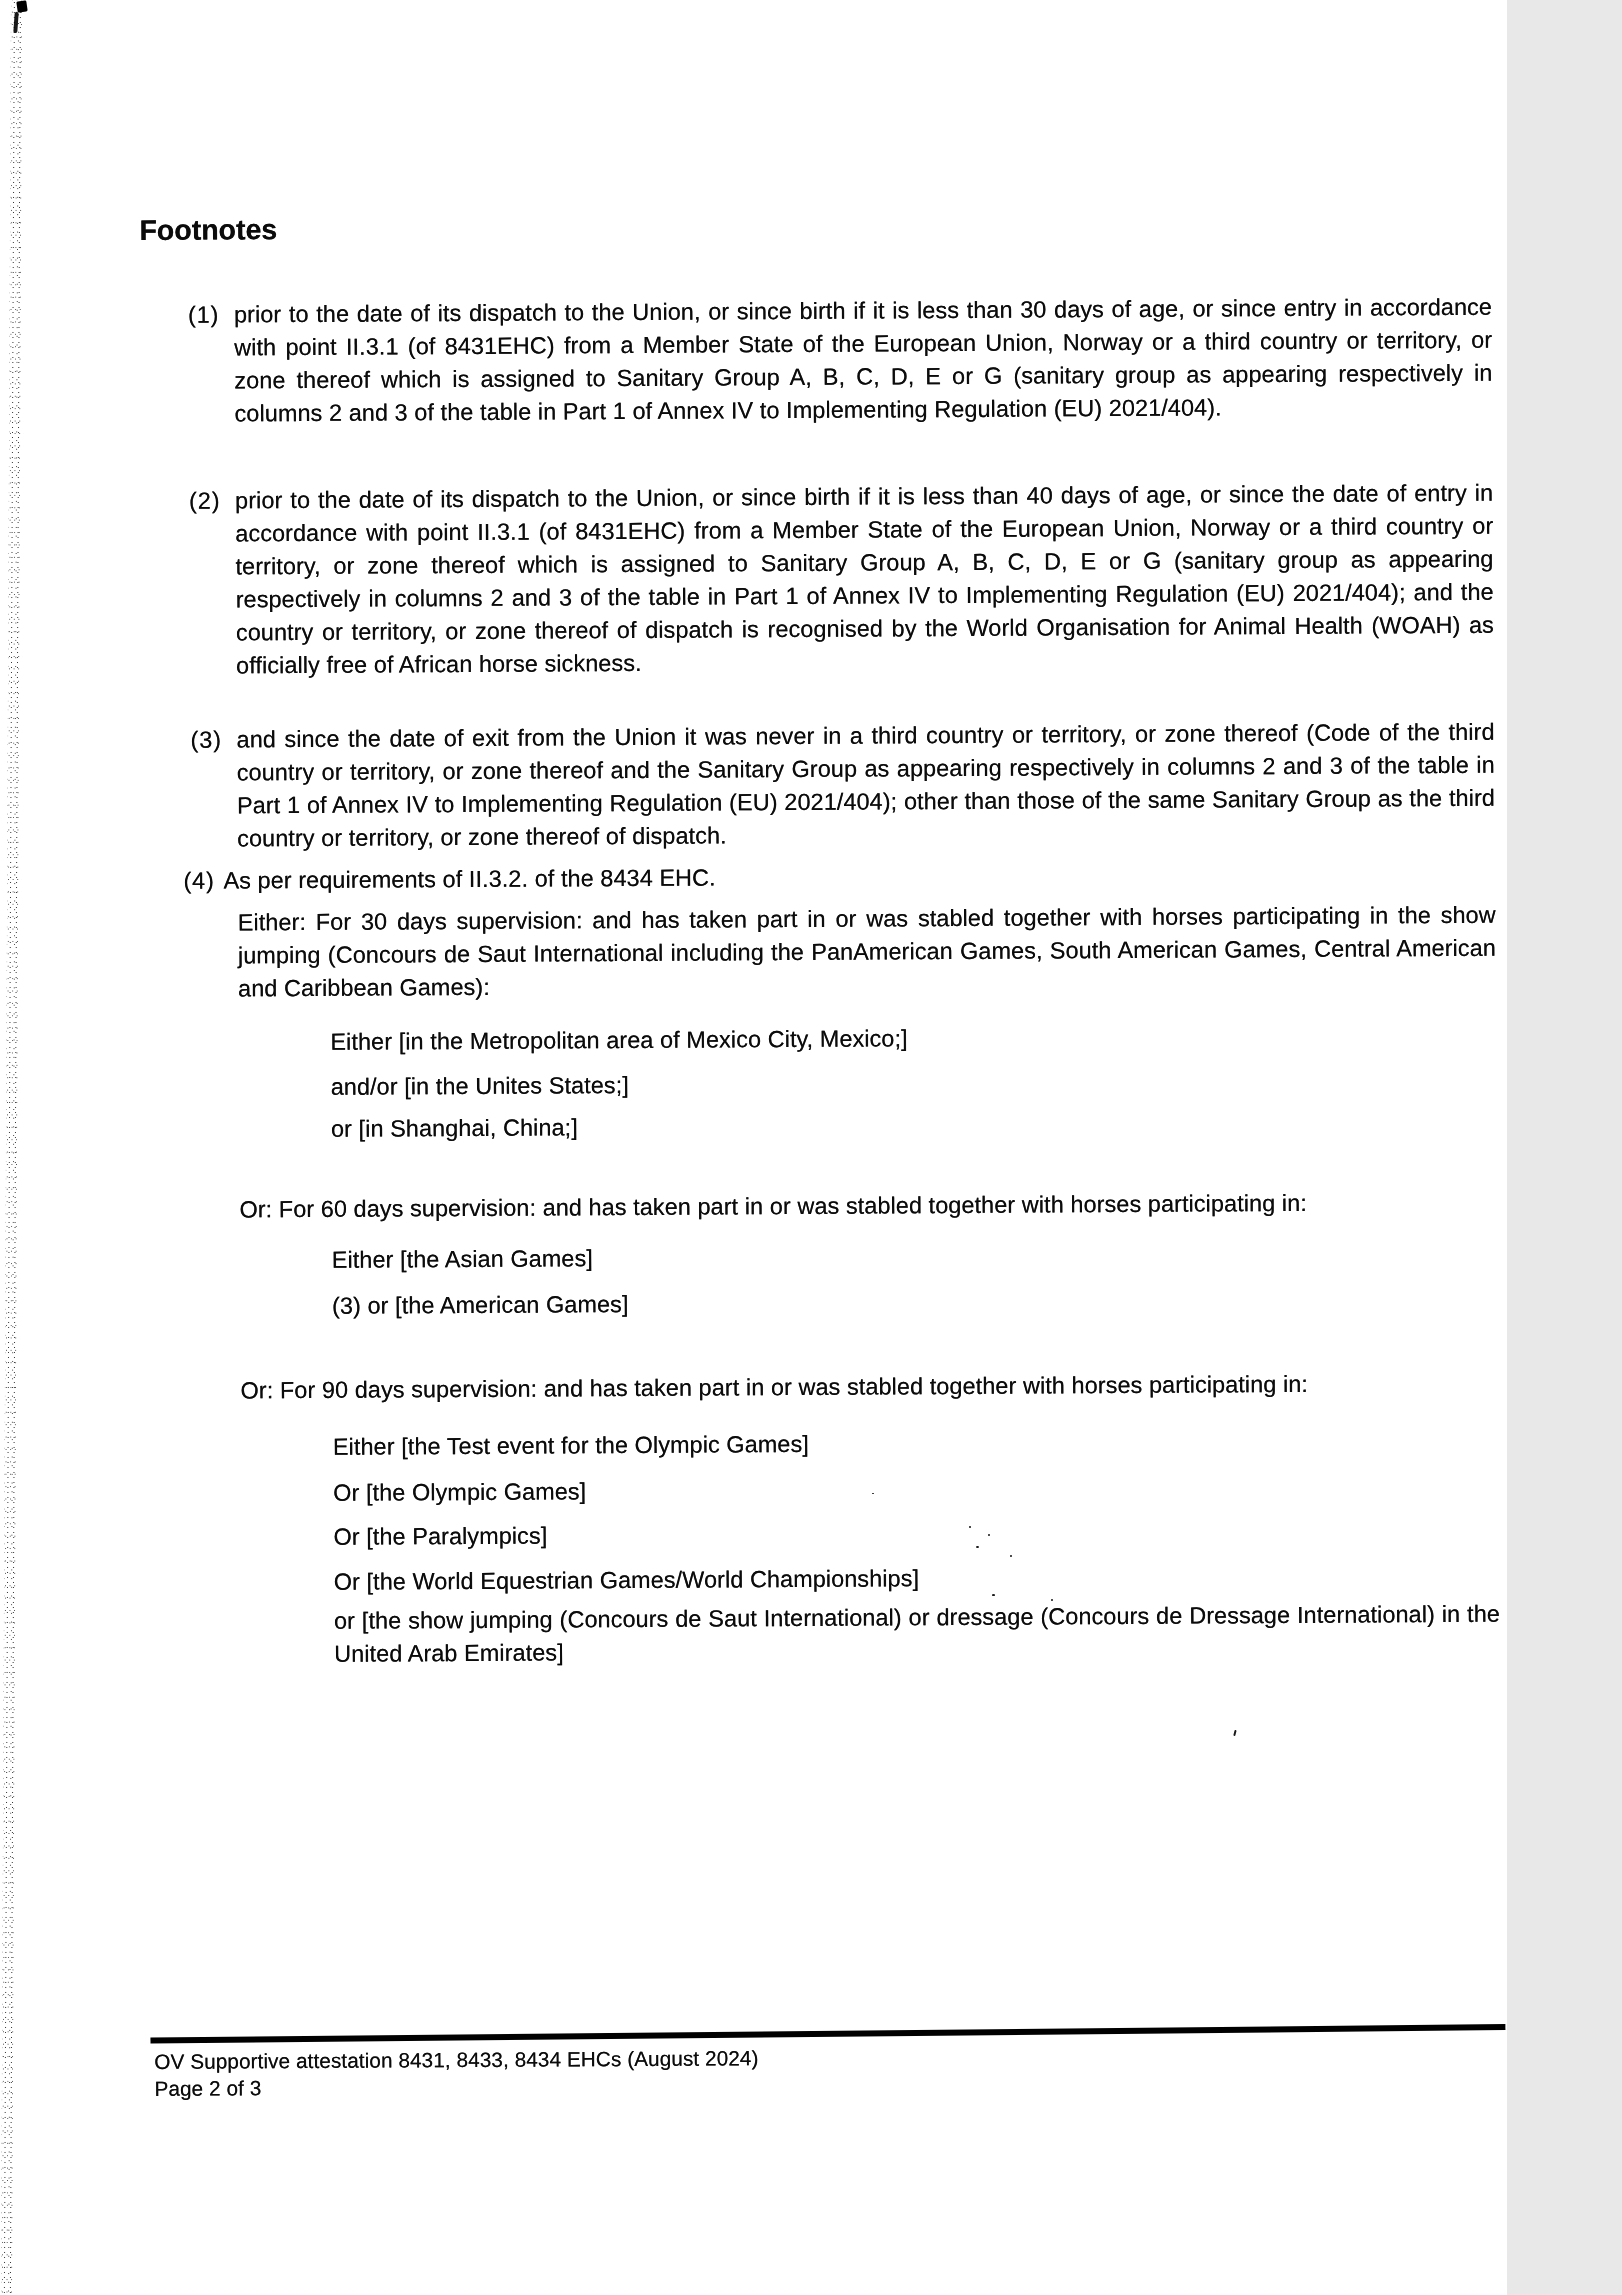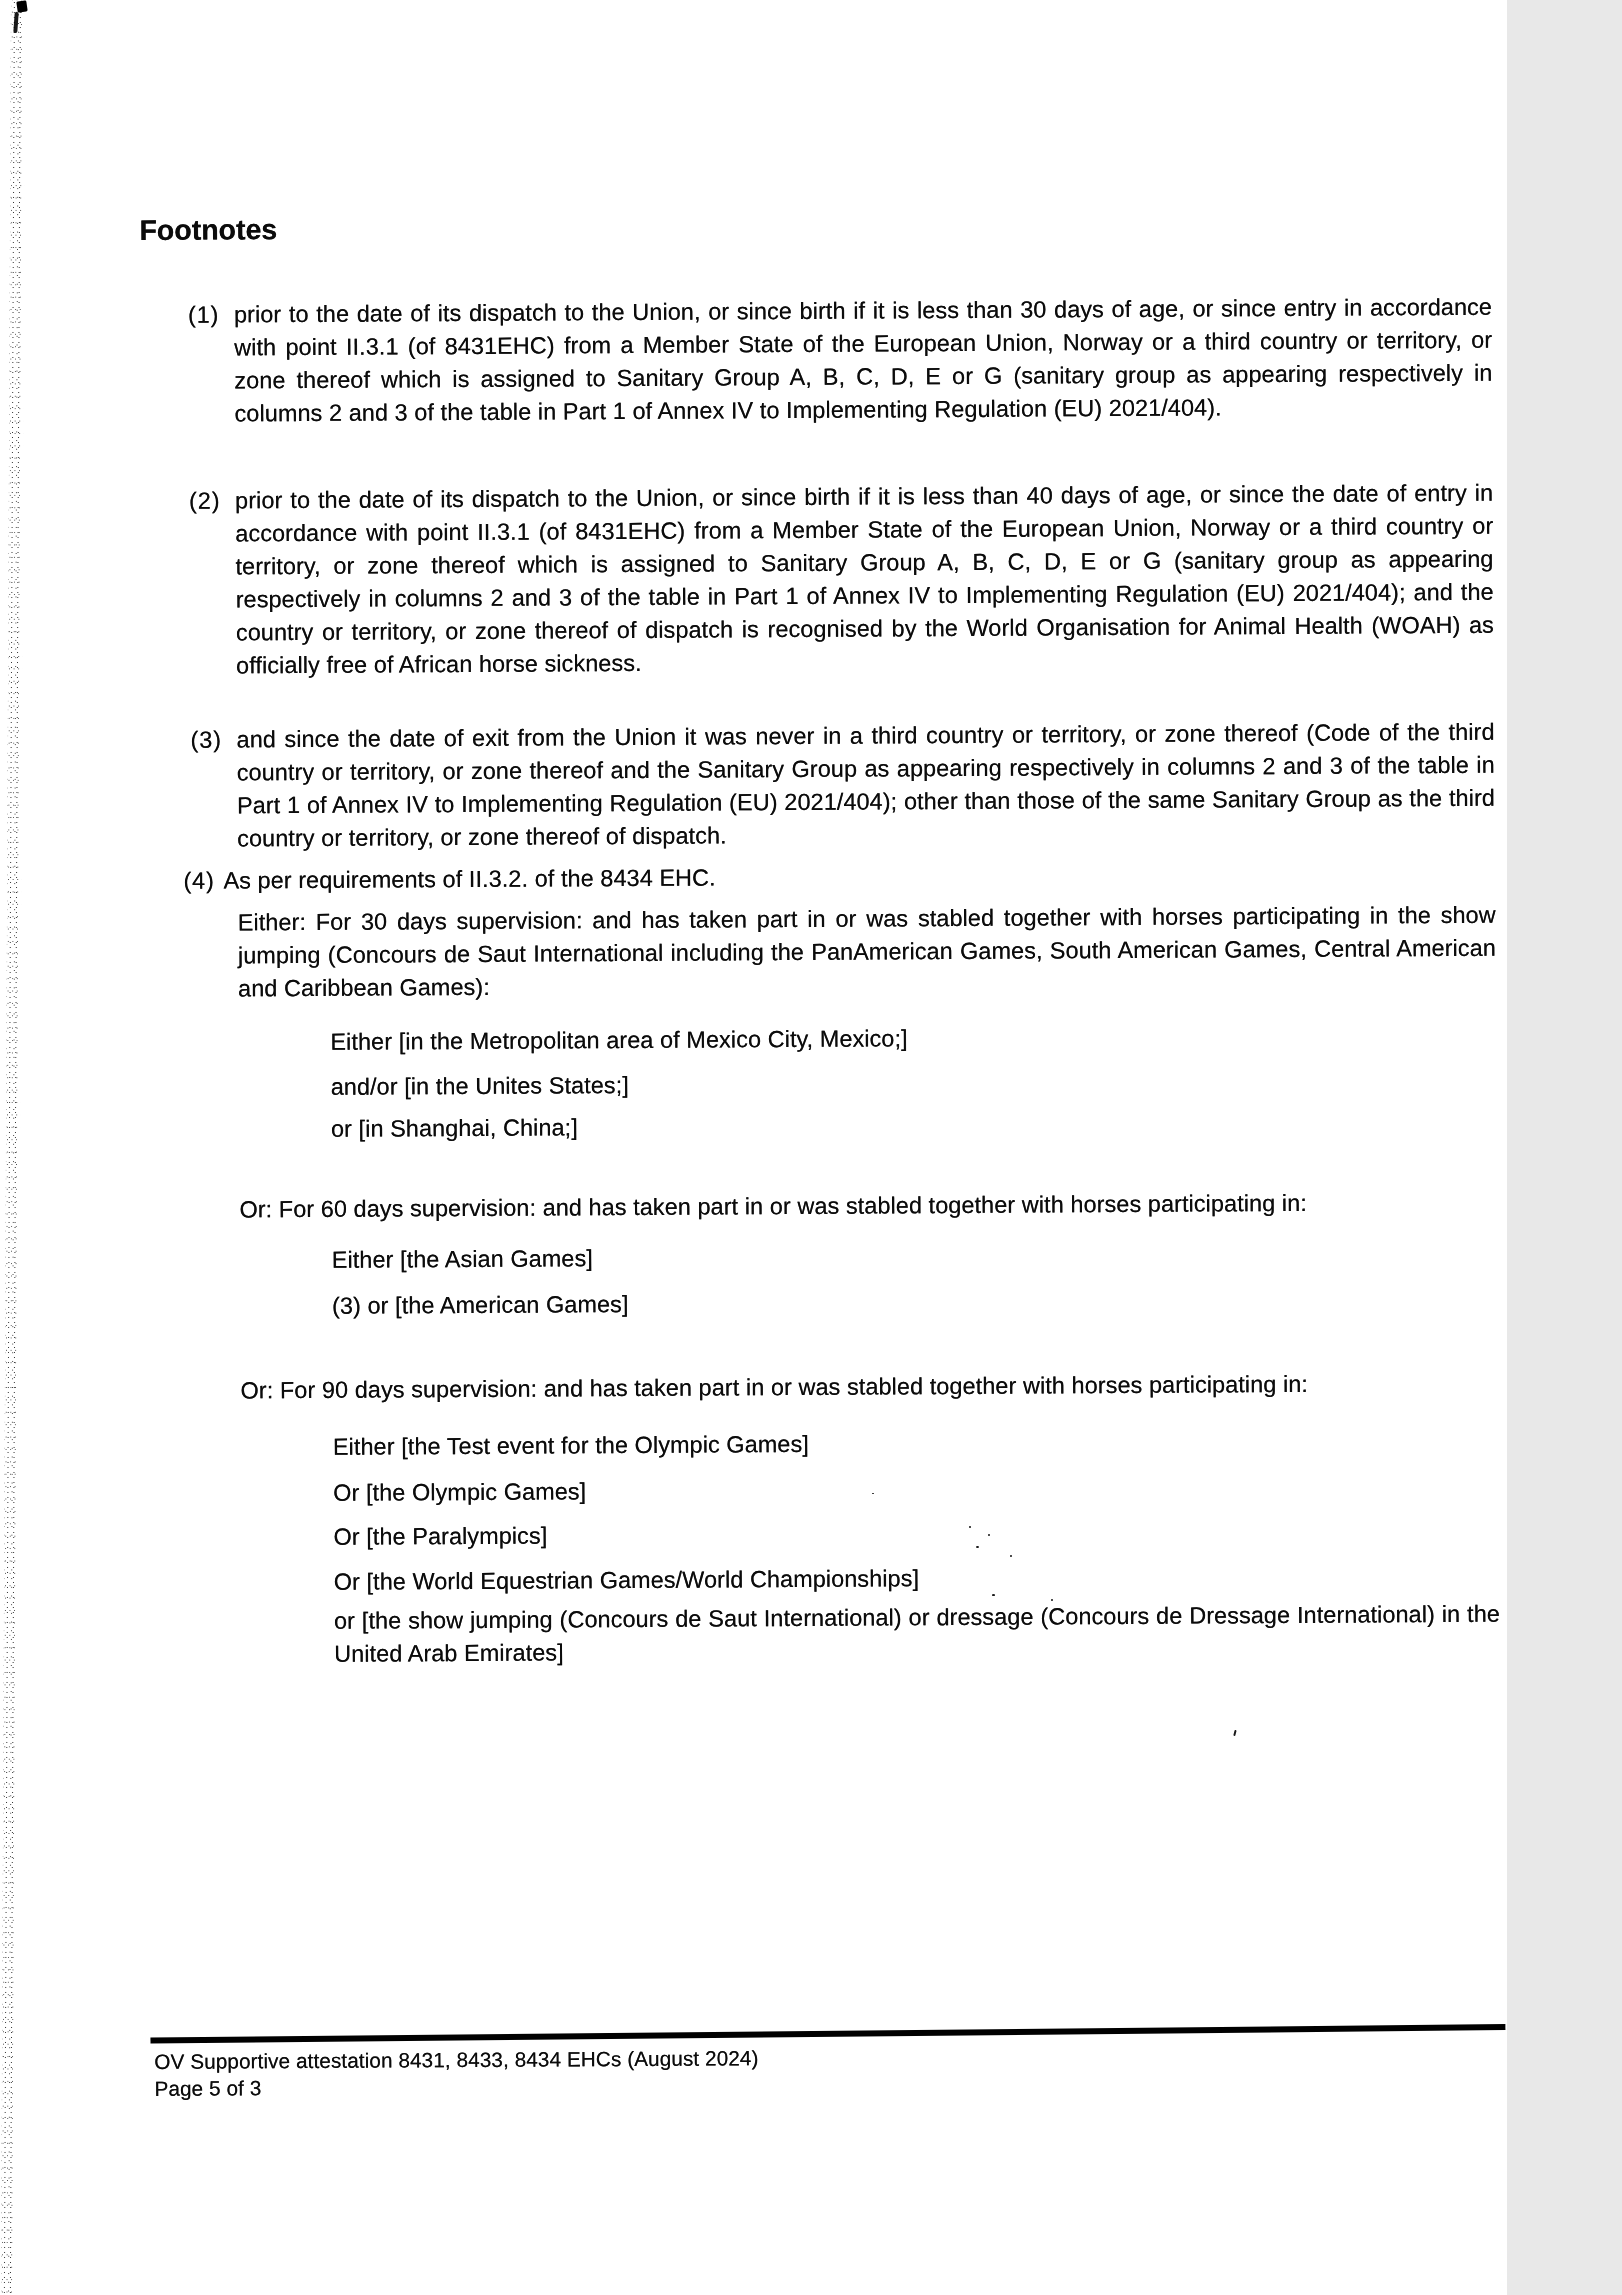--- a/index.html
+++ b/index.html
@@ -133,17 +133,17 @@
     <div class="para doc-text" style="top:1375px;">Or: For 90 days supervision: and has taken part in or was stabled together with horses participating in:</div>
 
     <div class="subitem doc-text" style="top:1432px;">Either [the Test event for the Olympic Games]</div>
     <div class="subitem doc-text" style="top:1478px;">Or [the Olympic Games]</div>
     <div class="subitem doc-text" style="top:1522px;">Or [the Paralympics]</div>
     <div class="subitem doc-text" style="top:1567px;">Or [the World Equestrian Games/World Championships]</div>
     <div class="subpara doc-text" style="top:1606px;">or [the show jumping (Concours de Saut International) or dressage (Concours de Dressage International) in the United Arab Emirates]</div>
 
     <div class="footer-rule"></div>
     <div class="footer-text" style="top:2049px;">OV Supportive attestation 8431, 8433, 8434 EHCs (August 2024)</div>
-    <div class="footer-text" style="top:2076px;">Page 5 of 3</div>
+    <div class="footer-text" style="top:2076px;">Page 2 of 3</div>
 
   </div>
 </div>
 
 
 </body></html>

